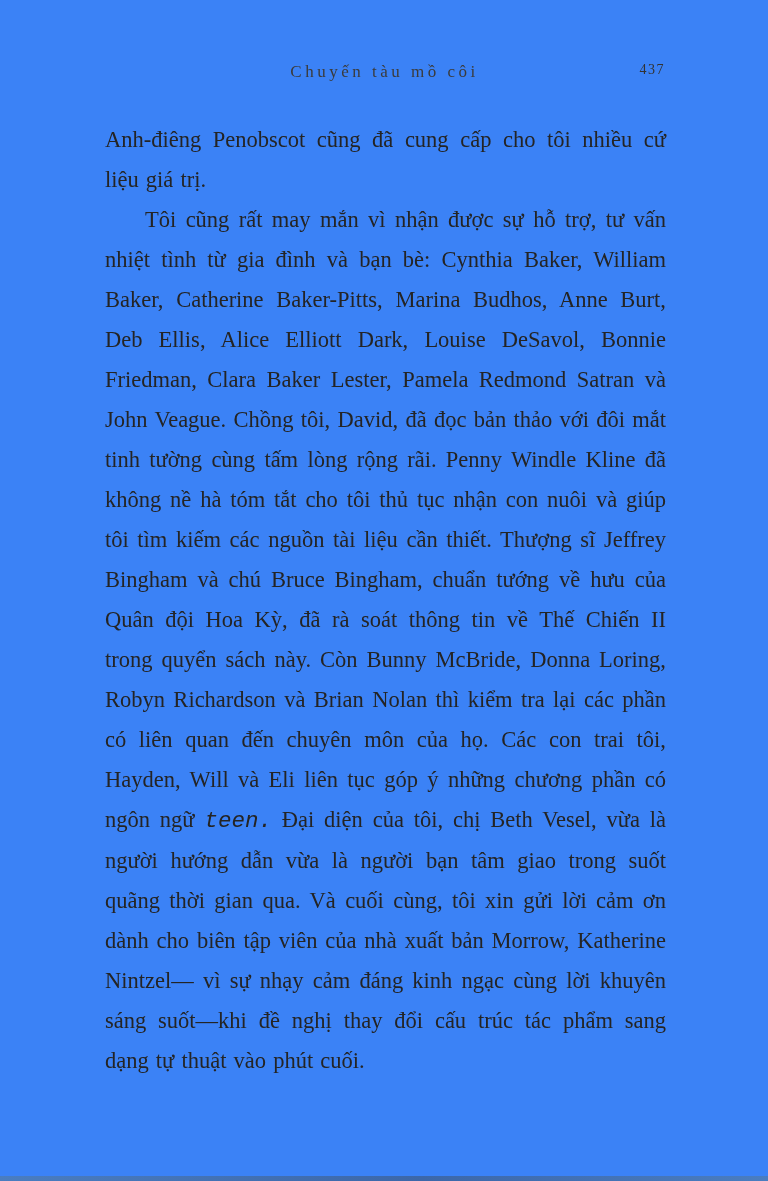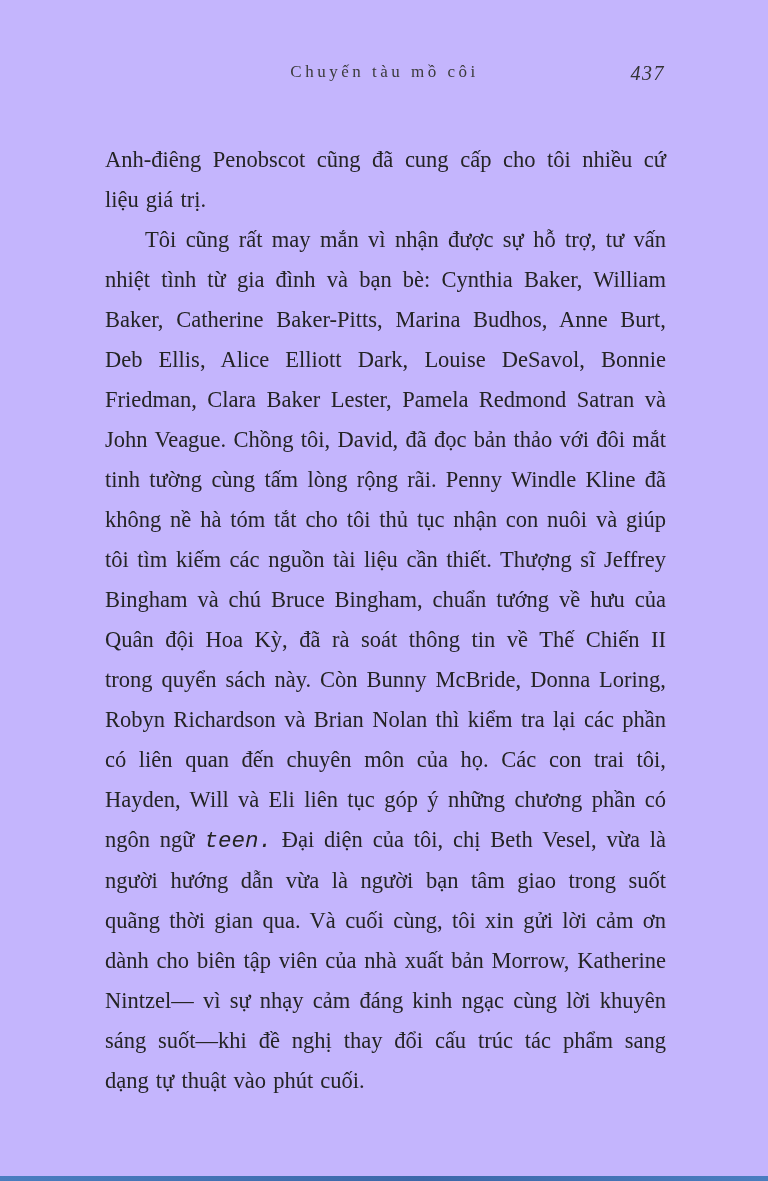--- a/index.html
+++ b/index.html
@@ -5,21 +5,21 @@
   html, body {
     margin: 0;
     padding: 0;
     background: #e9e9e9;
   }
   .page {
     position: relative;
     width: 768px;
     height: 1181px;
     margin: 0 auto;
-    background: #c4b5fd;
+    background: #3b82f6;
     overflow: hidden;
     font-family: "Liberation Serif", serif;
     color: #242424;
   }
   .header {
     position: absolute;
     top: 62px;
     left: 104px;
     right: 103px;
     height: 26px;
@@ -29,28 +29,27 @@
     text-align: center;
     font-size: 17px;
     letter-spacing: 3.5px;
     color: #3b3b3b;
     white-space: nowrap;
   }
   .page-number {
     position: absolute;
     right: 0;
     top: 0;
-    font-size: 20px;
+    font-size: 14px;
     letter-spacing: 1.5px;
     color: #333;
-    font-style: italic;
   }
   .body-text {
     position: absolute;
-    top: 140px;
+    top: 120px;
     left: 105px;
     width: 561px;
   }
   .para {
     margin: 0;
     font-size: 22.5px;
     line-height: 40px;
     text-align: justify;
     text-justify: inter-word;
     word-spacing: 1.5px;

